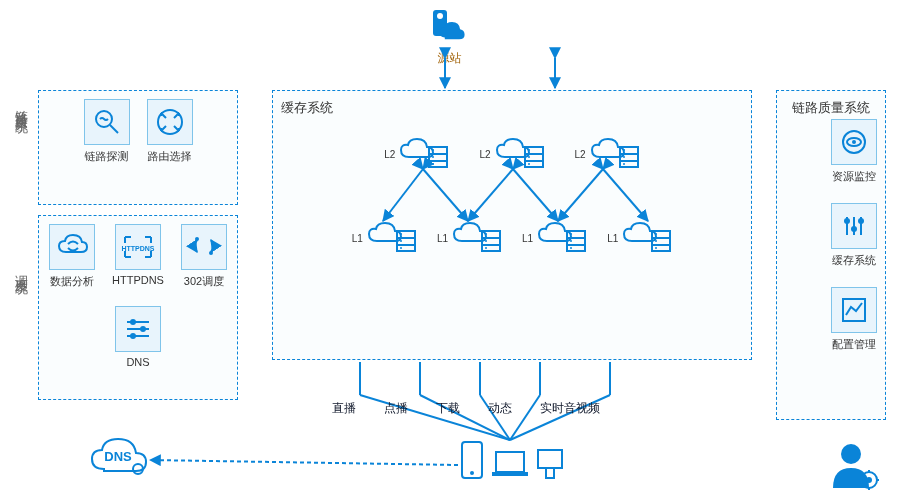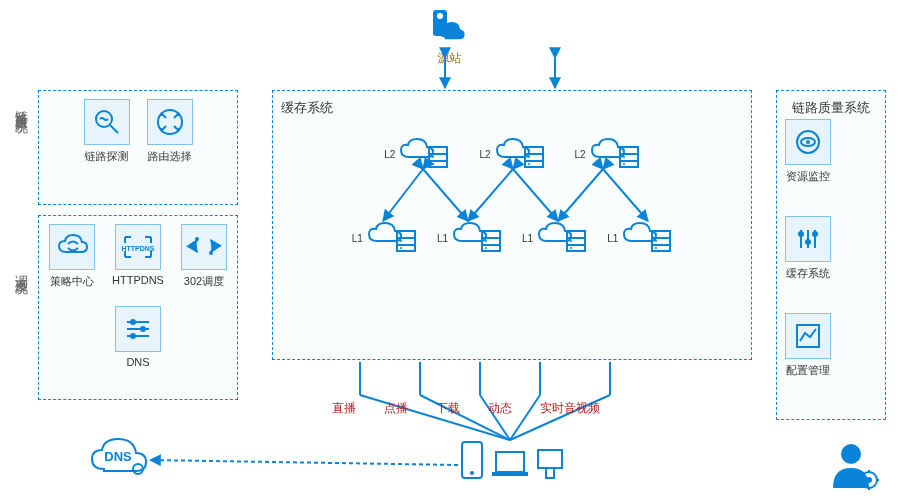--- a/index.html
+++ b/index.html
@@ -24,24 +24,24 @@
 .icon-cell .label{font-size:11px;color:#333}
 
 .cache-panel{left:272px;top:90px;width:480px;height:270px}
 .cache-row{display:flex;justify-content:center;gap:30px;margin-top:20px}
 .cache-row.l1{gap:20px;margin-top:50px}
 .server{display:flex;align-items:center;gap:4px}
 .server .lv{font-size:10px;color:#333}
 .cloud-srv{width:50px;height:34px;position:relative}
 
 .support-panel{left:776px;top:90px;width:110px;height:330px}
-.support-panel .icon-grid{flex-direction:column;gap:32px;align-items:flex-start}
+.support-panel .icon-grid{flex-direction:column;gap:19px;align-items:flex-end}
 
 .svc-row{position:absolute;left:332px;top:400px;display:flex;gap:28px}
-.svc-row span{font-size:12px;color:#b91c1c}
+.svc-row span{font-size:12px;color:#0f172a}
 
 .devices{position:absolute;left:460px;top:440px;display:flex;align-items:flex-end;gap:6px}
 
 .dns-bubble{position:absolute;left:90px;top:435px;width:56px;height:40px}
 .dns-text{fill:#0a84d8;font-size:13px;font-weight:600}
 .dashed{stroke-dasharray:4 3}
 
 .person{position:absolute;right:20px;bottom:10px}
 
 svg{overflow:visible}
@@ -110,21 +110,21 @@
 <div class="vlabel dispatch-label">调度系统</div>
 <div class="panel dispatch-panel">
   <div class="icon-grid">
     <div class="icon-cell">
       <div class="icon-box">
           <svg width="32" height="30">
             <path d="M10 20 Q3 20 3 14 Q3 9 9 9 Q10 3 17 3 Q25 3 26 10 Q31 10 31 15 Q31 20 25 20 Z" class="bluestroke"></path>
             <path d="M12 12 Q17 7 22 12 M22 16 Q17 21 12 16" class="bluestroke" stroke-width="1.5"></path>
           </svg>
         </div>
-      <span class="label">策略中心</span>
+      <span class="label">数据分析</span>
     </div>
     <div class="icon-cell">
       <div class="icon-box">
           <svg width="34" height="28">
             <path d="M4 4 L4 10 M4 4 L10 4 M30 4 L24 4 M30 4 L30 10 M4 24 L4 18 M4 24 L10 24 M30 24 L30 18 M30 24 L24 24" class="bluestroke"></path>
             <text x="17" y="18" text-anchor="middle" font-size="7" class="blue" font-weight="600">HTTPDNS</text>
           </svg>
         </div>
       <span class="label">HTTPDNS</span>
     </div>

